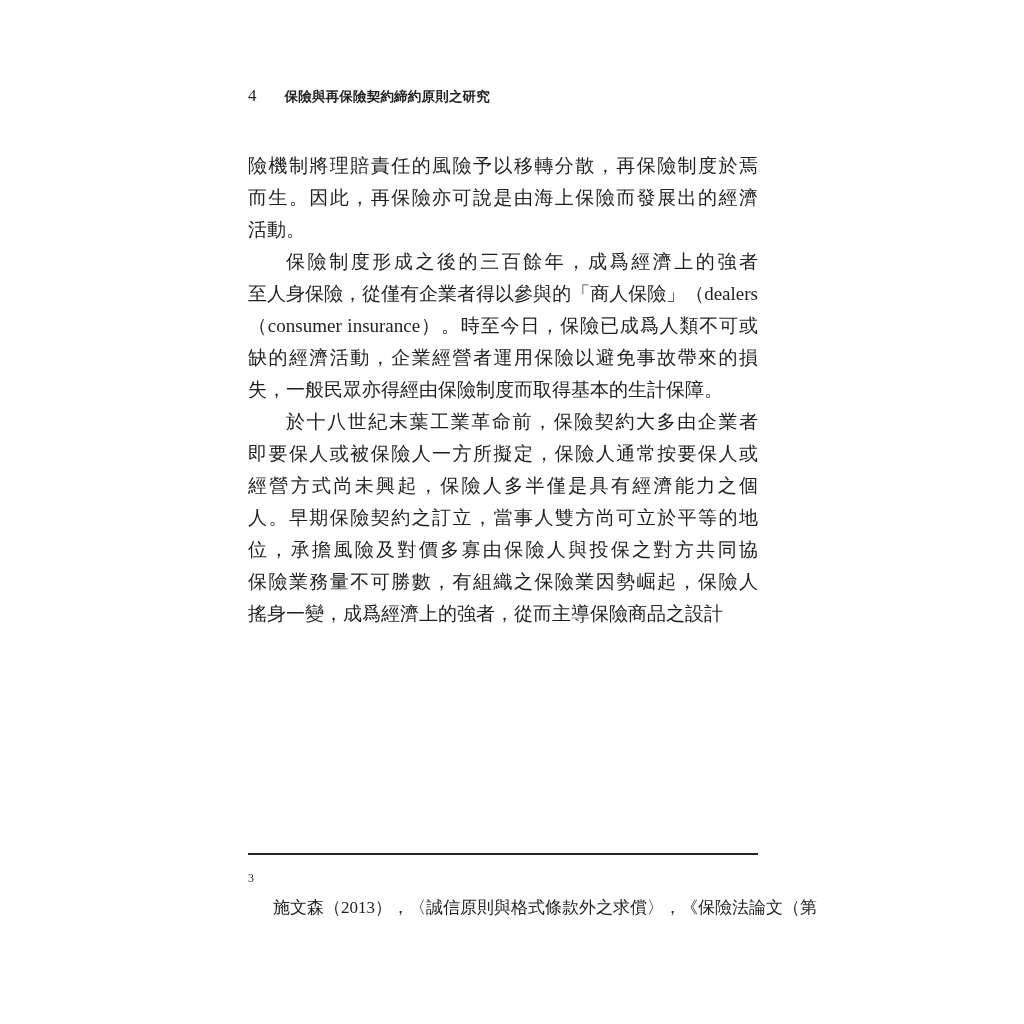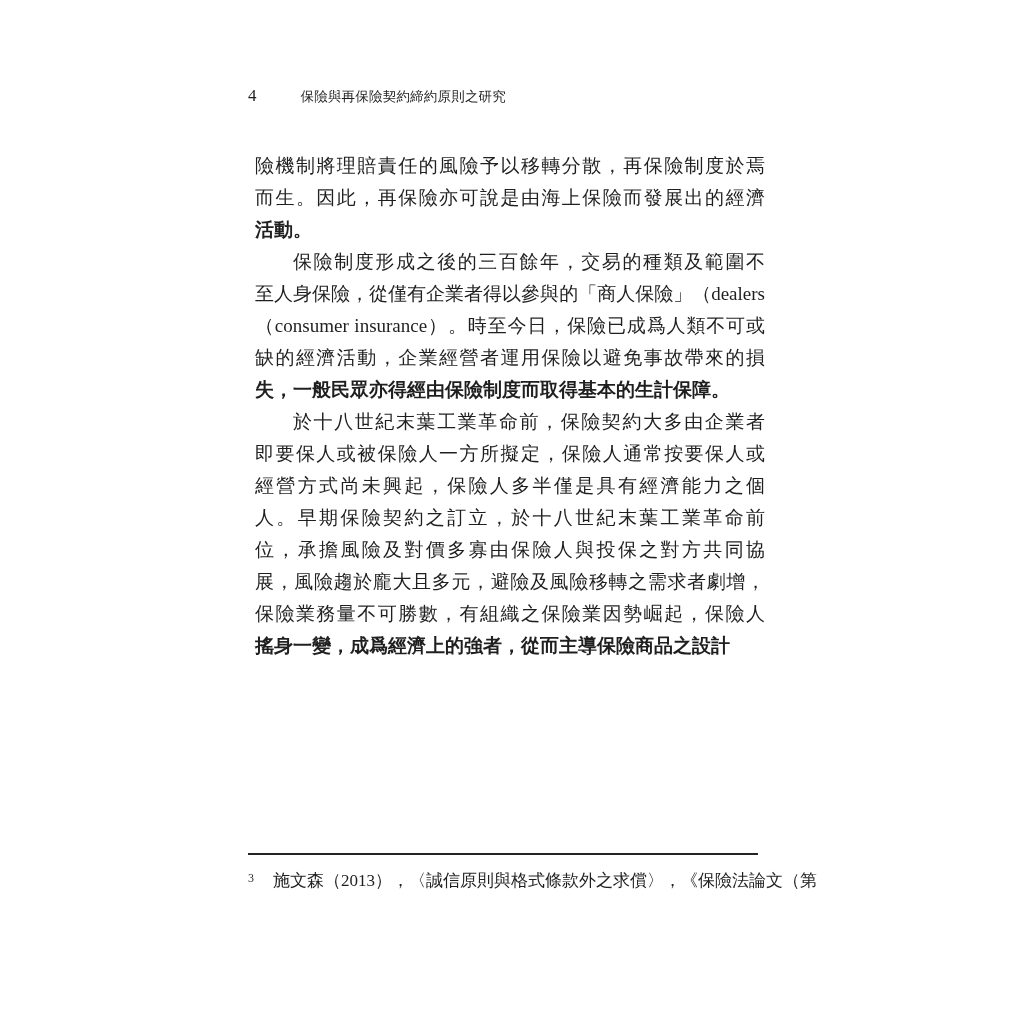--- a/index.html
+++ b/index.html
@@ -12,80 +12,79 @@
     position: relative;
   }
   .page { position: absolute; inset: 0; background: #ffffff; }
 
   
   .header {
     position: absolute; left: 248px; top: 86px; width: 510px;
     display: flex; align-items: baseline;
   }
   .page-num { font-size: 17px; font-weight: 400; }
-  .running-title { font-size: 13.5px; font-weight: 400; margin-left: 44px; letter-spacing: 0.2px; }
+  .running-title { font-size: 13.5px; font-weight: 700; margin-left: 28px; letter-spacing: 0.2px; }
 
   
   .body-text {
     position: absolute; left: 248px; top: 150px; width: 510px;
-    font-size: 19px; line-height: 32px; margin-left: 7px;
+    font-size: 19px; line-height: 32px;
   }
   .line {
     text-align: justify;
     text-align-last: justify;
     text-justify: inter-ideograph;
     text-justify: inter-character;
     white-space: nowrap;
   }
-  .line.end { text-align-last: left; font-weight: bold; }
+  .line.end { text-align-last: left; }
   .line.indent { padding-left: 38px; }
   sup.note-ref {
     font-size: 11px; vertical-align: super; line-height: 0;
   }
 
   
   .foot-rule {
     position: absolute; left: 248px; top: 853px; width: 510px; height: 2px;
     background: #242424;
   }
   .footnote {
     position: absolute; left: 248px; top: 866px; width: 510px;
     font-size: 17px; line-height: 29px;
   }
   .footnote .marker {
     position: absolute; left: 0; top: -2px; font-size: 12px;
   }
-  .footnote .fn-lines { padding-left: 25px; }
+  .footnote .fn-lines { padding-left: 25px; margin-top: 27px; }
   .footnote .line { white-space: nowrap; }
 </style>
 </head>
 <body>
 
 <div class="page">
 
   <div class="header">
     <span class="page-num">4</span>
     <span class="running-title">保險與再保險契約締約原則之研究</span>
   </div>
 
   <div class="body-text">
       <div class="line">險機制將理賠責任的風險予以移轉分散，再保險制度於焉</div>
       <div class="line">而生。因此，再保險亦可說是由海上保險而發展出的經濟</div>
       <div class="line end">活動。</div>
-      <div class="line indent">保險制度形成之後的三百餘年，交易的種類及範圍不</div>
+      <div class="line indent">保險制度形成之後的三百餘年，成爲經濟上的強者</div>
       <div class="line">至人身保險，從僅有企業者得以參與的「商人保險」（dealers</div>
       <div class="line">（consumer insurance）。時至今日，保險已成爲人類不可或</div>
       <div class="line">缺的經濟活動，企業經營者運用保險以避免事故帶來的損</div>
       <div class="line end">失，一般民眾亦得經由保險制度而取得基本的生計保障。</div>
       <div class="line indent">於十八世紀末葉工業革命前，保險契約大多由企業者</div>
       <div class="line">即要保人或被保險人一方所擬定，保險人通常按要保人或</div>
       <div class="line">經營方式尚未興起，保險人多半僅是具有經濟能力之個</div>
-      <div class="line">人。早期保險契約之訂立，於十八世紀末葉工業革命前</div>
+      <div class="line">人。早期保險契約之訂立，當事人雙方尚可立於平等的地</div>
       <div class="line">位，承擔風險及對價多寡由保險人與投保之對方共同協</div>
-      <div class="line">展，風險趨於龐大且多元，避險及風險移轉之需求者劇增，</div>
       <div class="line">保險業務量不可勝數，有組織之保險業因勢崛起，保險人</div>
       <div class="line end">搖身一變，成爲經濟上的強者，從而主導保險商品之設計</div>
     </div>
 
   <div class="foot-rule"></div>
 
   <div class="footnote">
     <span class="marker">3</span>
     <div class="fn-lines">
         <div class="line">施文森（2013），〈誠信原則與格式條款外之求償〉，《保險法論文（第</div>

